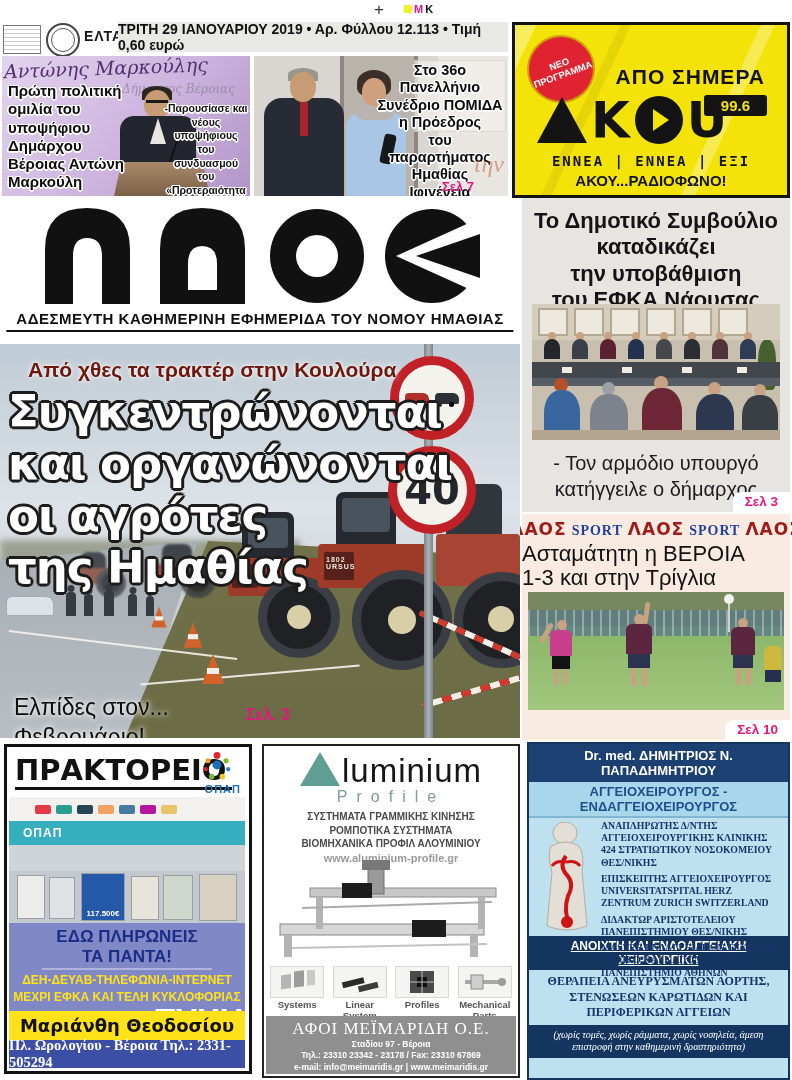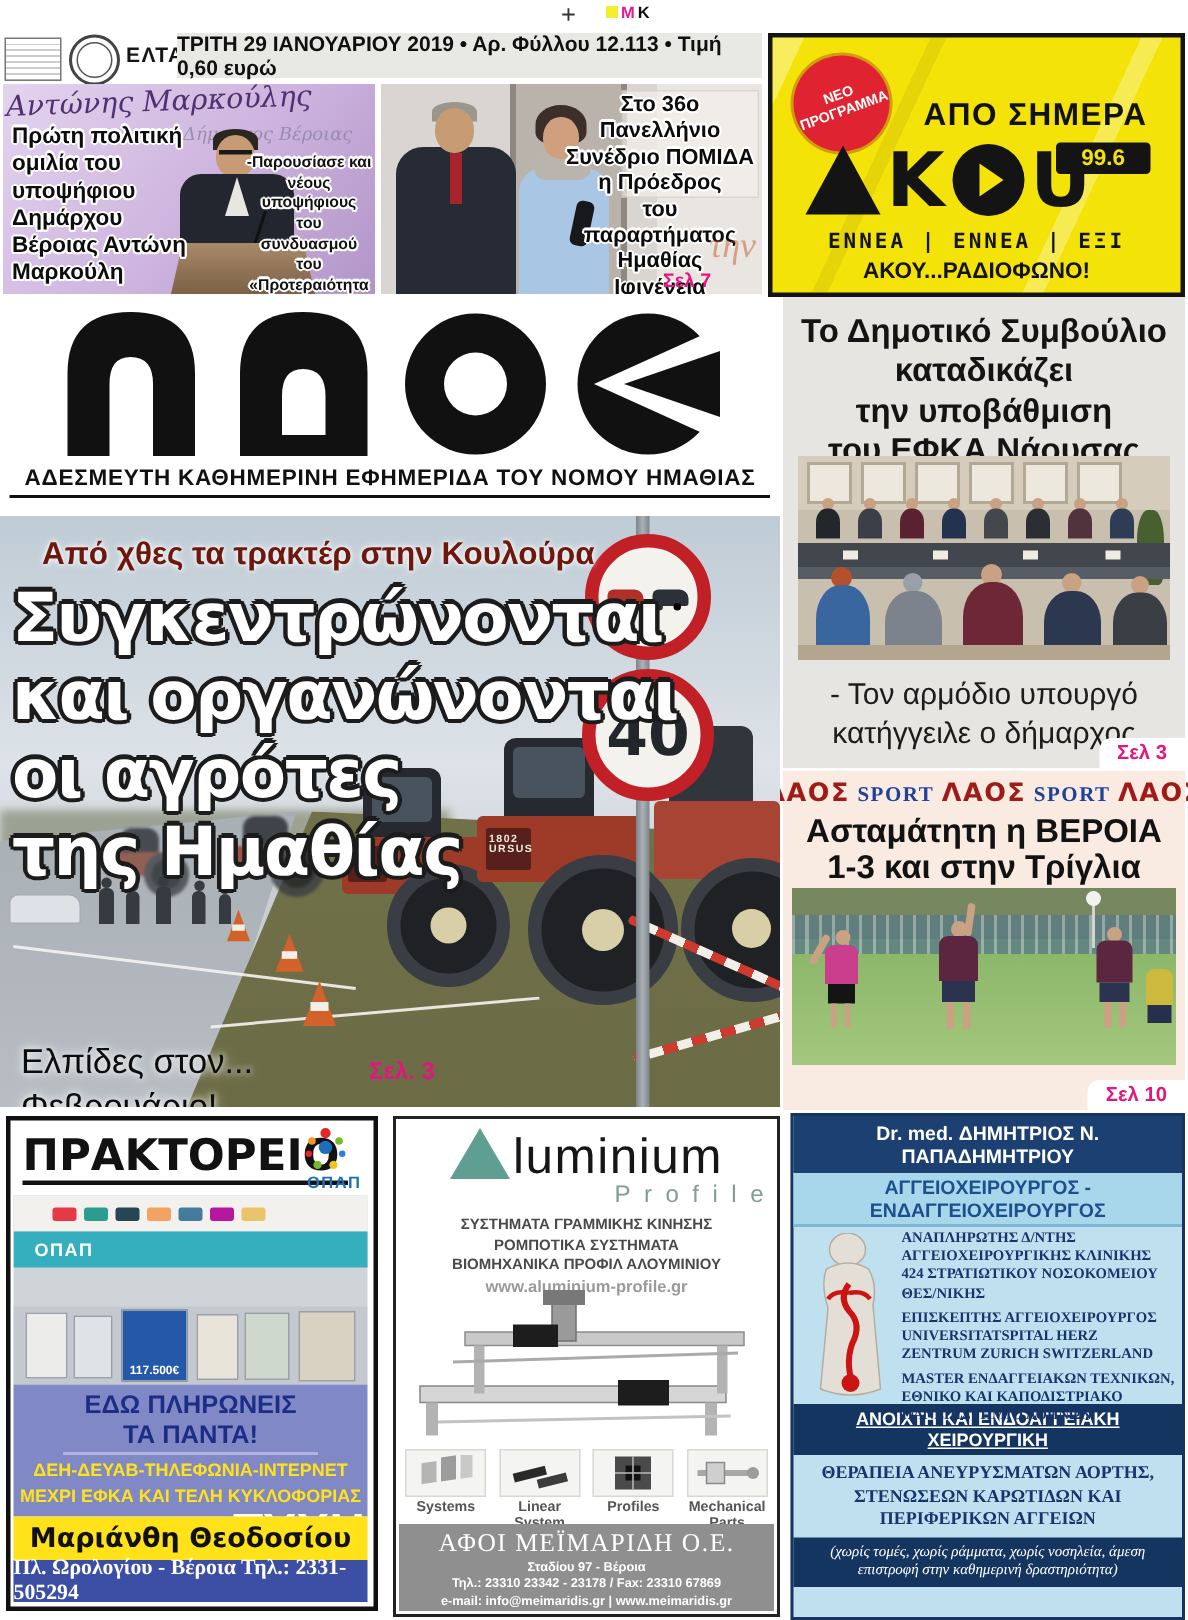--- a/index.html
+++ b/index.html
@@ -103,21 +103,21 @@
   .efka-sub{position:absolute;left:0;right:0;top:252px;text-align:center;font-weight:400;font-size:20px;
             line-height:1.3;color:#1c1c1c;}
   .ref-chip{position:absolute;right:0;bottom:0;background:#fff;border-radius:8px 0 0 0;padding:2px 12px 3px;
             font-weight:800;font-size:13.5px;color:#e5157e;}
 
   
   .sport{position:absolute;left:522px;top:514px;width:268px;height:226px;background:#f9ebe1;}
   .sport-strip{position:absolute;left:0;right:0;top:5px;display:flex;justify-content:center;align-items:baseline;gap:5px;}
   .laos-mini{font-family:"DejaVu Sans",sans-serif;font-weight:900;font-size:17px;color:#9e1b17;letter-spacing:1px;}
   .sport-mini{font-family:"Liberation Serif",serif;font-weight:700;font-size:14px;color:#20409a;letter-spacing:1px;}
-  .sport-h{position:absolute;left:0;right:0;top:28px;text-align:center;font-weight:700;font-size:22px;line-height:1.1;color:#121212;}
+  .sport-h{position:absolute;left:0;right:0;top:28px;font-weight:400;font-size:22px;line-height:1.1;color:#121212;}
   .sport-photo{position:absolute;left:6px;top:78px;width:256px;height:118px;overflow:hidden;
                background:linear-gradient(#7fae5e,#a3c77e);}
   .sp-trees{position:absolute;left:0;top:0;width:100%;height:34px;background:#77875f;}
   .sp-fence{position:absolute;left:0;top:18px;width:100%;height:26px;background:#5b7d85;
             opacity:.8;background-image:repeating-linear-gradient(90deg,rgba(255,255,255,.4) 0 2px,transparent 2px 9px);}
   .sp-lamp{position:absolute;left:196px;top:2px;width:10px;height:10px;background:#f2f2ee;border-radius:50%;}
   .sp-lamp-pole{position:absolute;left:200px;top:10px;width:2px;height:30px;background:#cfd4cf;}
   .fig{position:absolute;}
   .fig .torso{position:absolute;border-radius:6px 6px 0 0;}
   .fig .head2{position:absolute;background:#c9a183;border-radius:50%;}
@@ -195,21 +195,21 @@
                align-items:center;justify-content:center;font-family:"DejaVu Sans",sans-serif;font-weight:700;font-size:18px;color:#111;}
   .opap-footer{position:absolute;left:2px;top:293px;width:236px;height:28px;background:#3d4fa5;display:flex;
                align-items:center;justify-content:center;font-family:"Liberation Serif",serif;font-weight:700;
                font-size:14.5px;color:#fff;}
 
   
   .alu{position:absolute;left:262px;top:744px;width:258px;height:334px;border:2px solid #222;background:#fff;box-sizing:border-box;}
   .alu-logo{position:absolute;left:0;right:0;top:6px;display:flex;justify-content:center;align-items:flex-end;gap:2px;}
   .alu-tri{width:0;height:0;border-left:20px solid transparent;border-right:20px solid transparent;border-bottom:34px solid #5f9e93;}
   .alu-word{font-size:33px;font-weight:500;color:#161616;letter-spacing:1px;line-height:30px;}
-  .alu-prof{position:absolute;left:0;right:0;top:42px;text-align:right;font-size:16px;color:#7f9d96;letter-spacing:9px;}
+  .alu-prof{position:absolute;left:0;right:0;top:42px;text-align:center;font-size:16px;color:#7f9d96;letter-spacing:9px;}
   .alu-lines{position:absolute;left:0;right:0;top:64px;text-align:center;font-weight:700;font-size:10px;
              line-height:1.35;color:#4a4a4a;}
   .alu-url{font-weight:700;font-size:11px;color:#9a9a9a;}
   .alu-machine{position:absolute;left:8px;top:112px;width:238px;height:104px;}
   .alu-thumbs{position:absolute;left:2px;top:220px;width:250px;display:flex;justify-content:space-around;}
   .thumb{width:56px;text-align:center;}
   .thumb .ico{width:52px;height:30px;margin:0 auto;background:#f4f4f2;border:1px solid #d8d8d4;display:flex;align-items:center;justify-content:center;}
   .thumb .tl{font-size:9.5px;color:#555;font-weight:700;line-height:1.15;margin-top:2px;}
   .alu-footer{position:absolute;left:2px;bottom:2px;width:250px;height:58px;background:#8f8f8f;text-align:center;color:#fff;}
   .alu-co{font-family:"Liberation Serif",serif;font-size:17px;letter-spacing:1px;padding-top:3px;}
@@ -656,20 +656,21 @@
           <ellipse cx="32" cy="11" rx="12" ry="11" fill="#e3ded6" stroke="#b5ada0"></ellipse>
           <path d="M18,24 Q33,16 46,24 Q52,34 49,48 L54,104 Q34,112 14,104 L19,50 Q14,34 18,24 Z" fill="#e3ded6" stroke="#b5ada0"></path>
           <path d="M33,34 q-7,9 0,18 q9,9 2,22 q-5,15 2,30" stroke="#cc1414" stroke-width="4" fill="none"></path>
           <path d="M33,40 q-10,-2 -14,4 M33,40 q10,-2 14,4" stroke="#cc1414" stroke-width="3" fill="none"></path>
           <circle cx="34" cy="100" r="6" fill="#cc1414"></circle>
         </svg>
       </div>
       <div class="doc-ps">
         <p>ΑΝΑΠΛΗΡΩΤΗΣ Δ/ΝΤΗΣ ΑΓΓΕΙΟΧΕΙΡΟΥΡΓΙΚΗΣ ΚΛΙΝΙΚΗΣ 424 ΣΤΡΑΤΙΩΤΙΚΟΥ ΝΟΣΟΚΟΜΕΙΟΥ ΘΕΣ/ΝΙΚΗΣ</p>
         <p>ΕΠΙΣΚΕΠΤΗΣ ΑΓΓΕΙΟΧΕΙΡΟΥΡΓΟΣ UNIVERSITATSPITAL HERZ ZENTRUM ZURICH SWITZERLAND</p>
+        <p>ΔΙΔΑΚΤΩΡ ΑΡΙΣΤΟΤΕΛΕΙΟΥ ΠΑΝΕΠΙΣΤΗΜΙΟΥ ΘΕΣ/ΝΙΚΗΣ</p>
         <p>MASTER ΕΝΔΑΓΓΕΙΑΚΩΝ ΤΕΧΝΙΚΩΝ, ΕΘΝΙΚΟ ΚΑΙ ΚΑΠΟΔΙΣΤΡΙΑΚΟ ΠΑΝΕΠΙΣΤΗΜΙΟ ΑΘΗΝΩΝ</p>
       </div>
     </div>
     <div class="doc-band">ΑΝΟΙΧΤΗ ΚΑΙ ΕΝΔΟΑΓΓΕΙΑΚΗ ΧΕΙΡΟΥΡΓΙΚΗ</div>
     <div class="doc-p5">ΘΕΡΑΠΕΙΑ ΑΝΕΥΡΥΣΜΑΤΩΝ ΑΟΡΤΗΣ, ΣΤΕΝΩΣΕΩΝ ΚΑΡΩΤΙΔΩΝ ΚΑΙ ΠΕΡΙΦΕΡΙΚΩΝ ΑΓΓΕΙΩΝ</div>
     <div class="doc-laser">
       <div class="l2">(χωρίς τομές, χωρίς ράμματα, χωρίς νοσηλεία, άμεση επιστροφή στην καθημερινή δραστηριότητα)</div>
     </div>
 
   </div>

